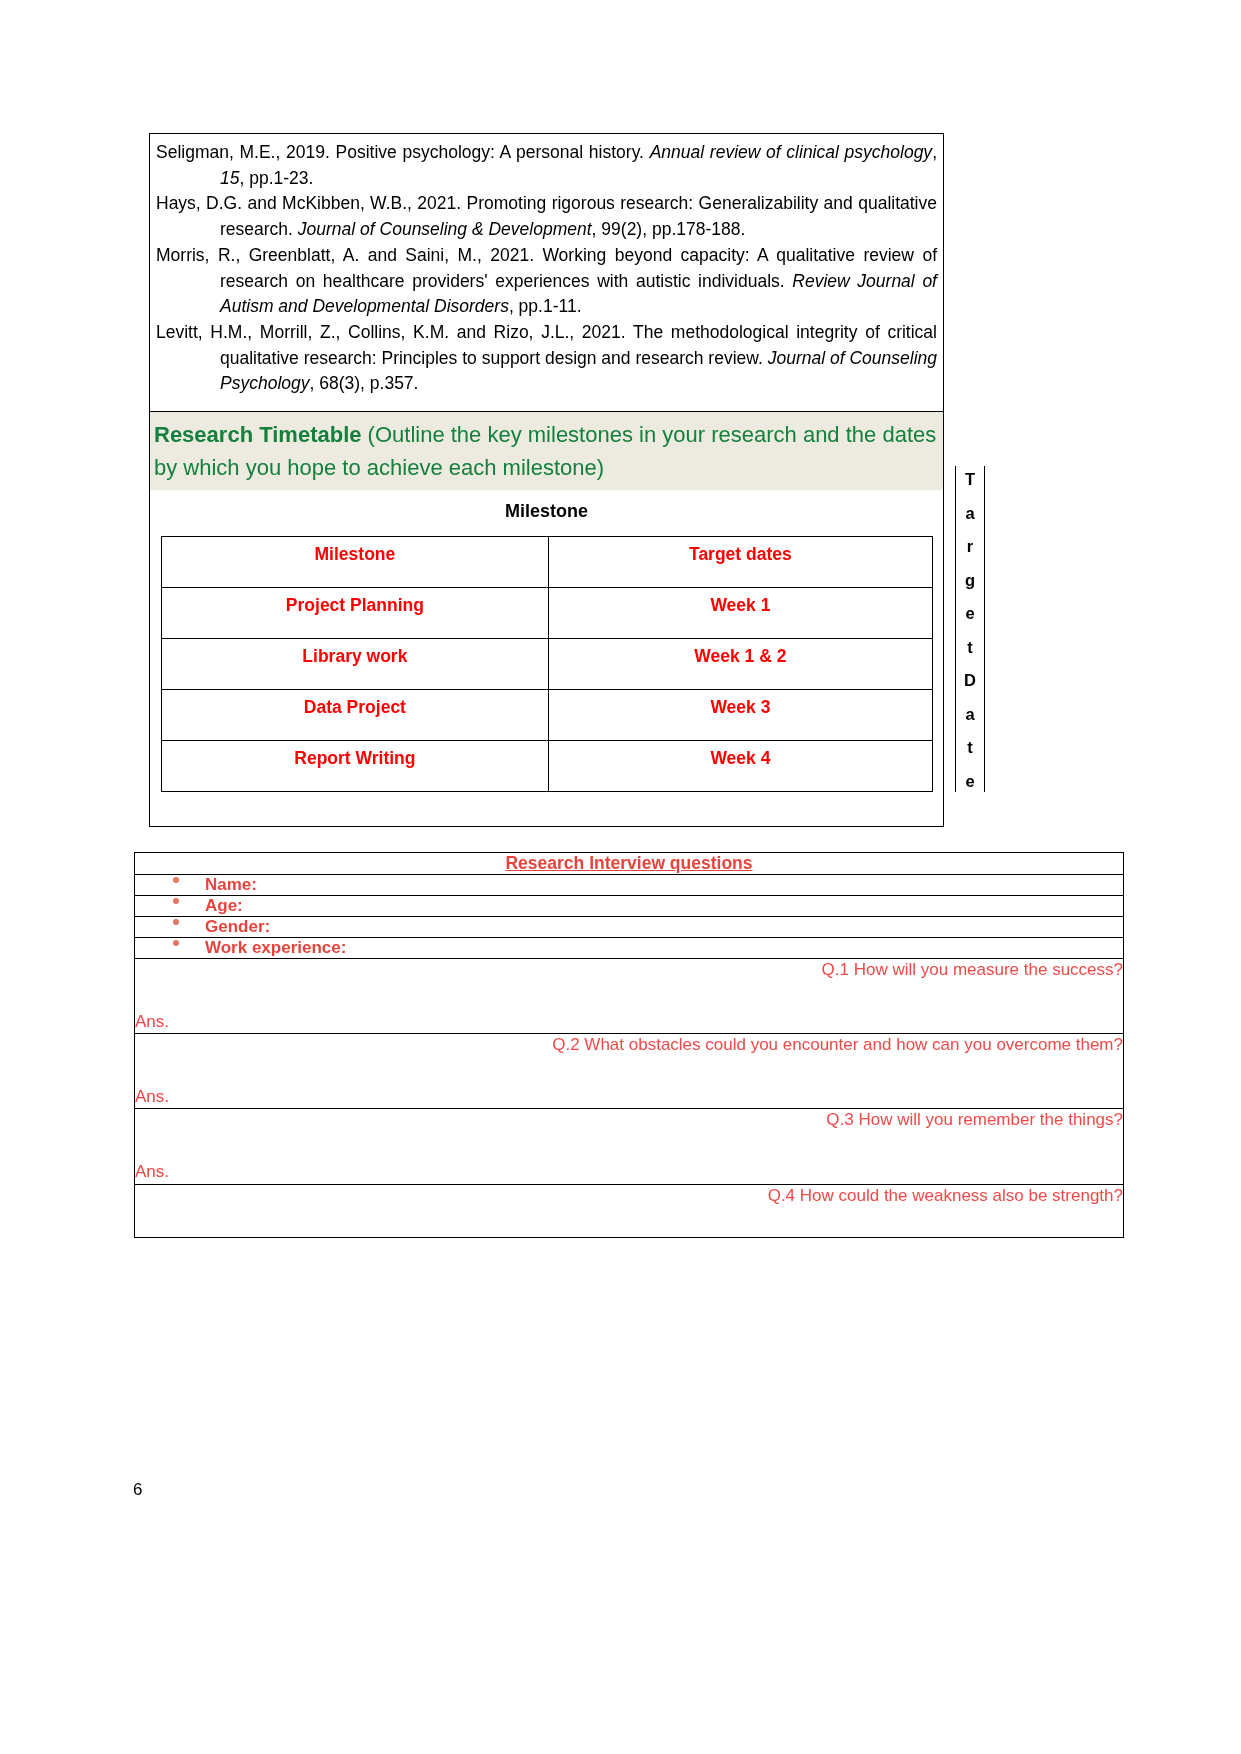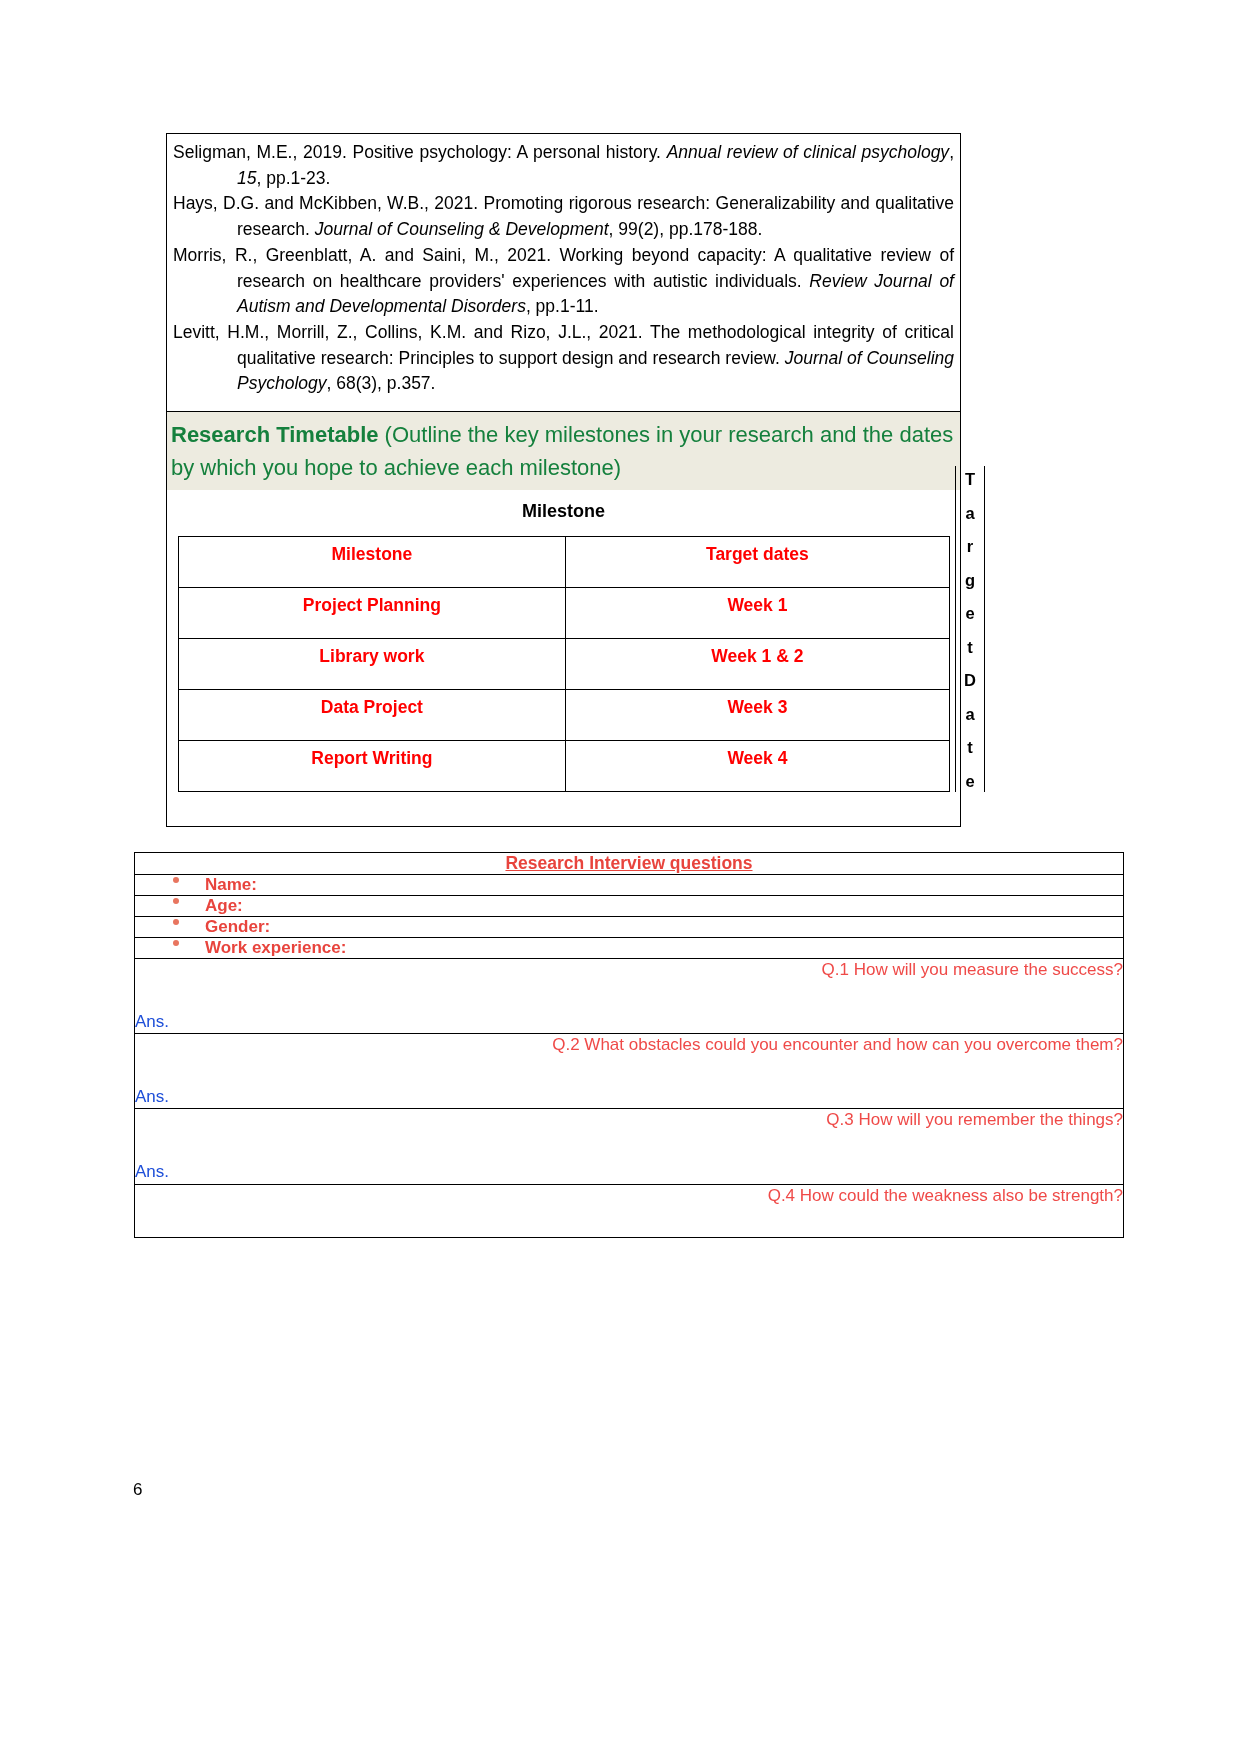--- a/index.html
+++ b/index.html
@@ -17,21 +17,21 @@
 
   .page {
     position: absolute;
     inset: 0;
     padding: 0;
   }
 
   
   .outer-box {
     position: absolute;
-    left: 166px;
+    left: 149px;
     top: 133px;
     width: 795px;
     border: 1px solid #000;
     box-sizing: border-box;
     background: #fff;
   }
 
   .refs {
     padding: 6px 6px 14px 6px;
     box-sizing: border-box;
@@ -172,21 +172,21 @@
   }
   .iv-q {
     font-size: 17px;
     color: #ef4a48;
     line-height: 1.3;
     margin: 0 0 30px 0;
     text-align: right;
   }
   .iv-a {
     font-size: 17px;
-    color: #1d4ed8;
+    color: #ef4444;
     line-height: 1.3;
     margin: 0;
   }
   .iv-qcell-last {
     padding: 11px 0 42px 8px;
   }
 
   
   .page-number {
     position: absolute;

